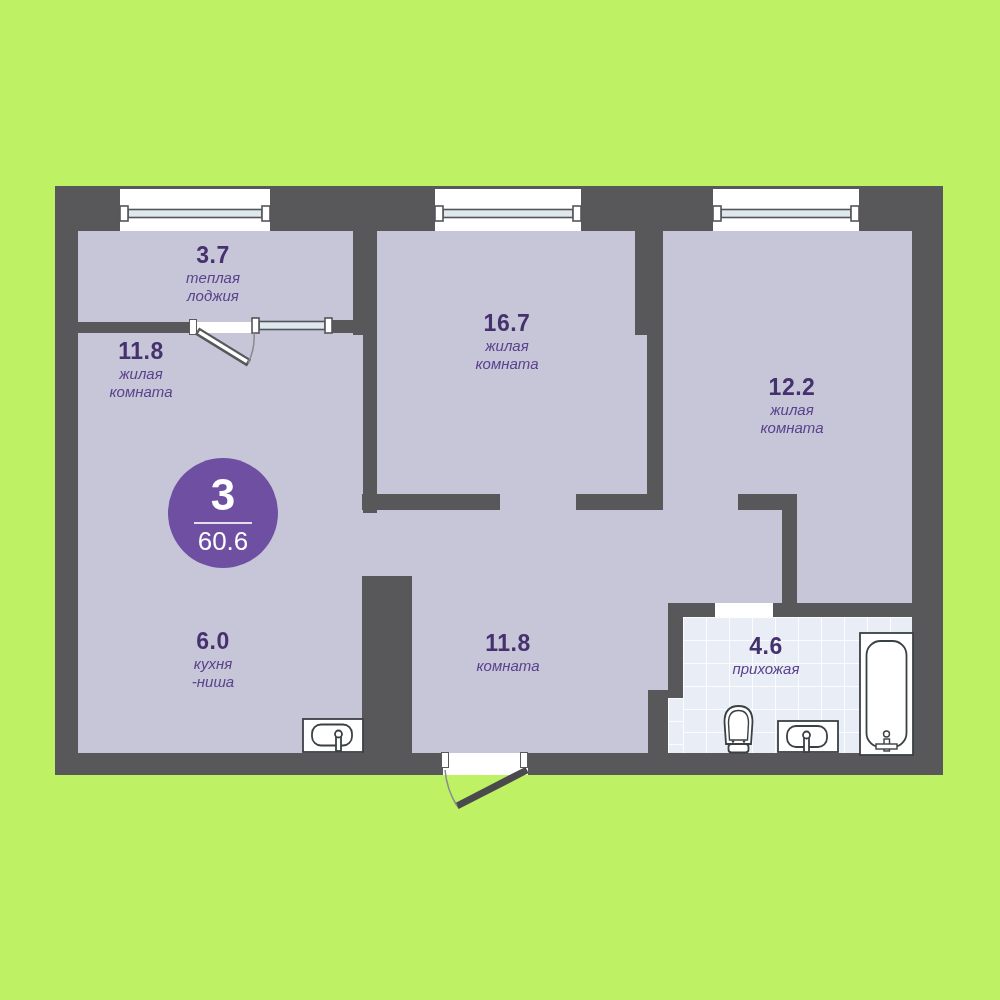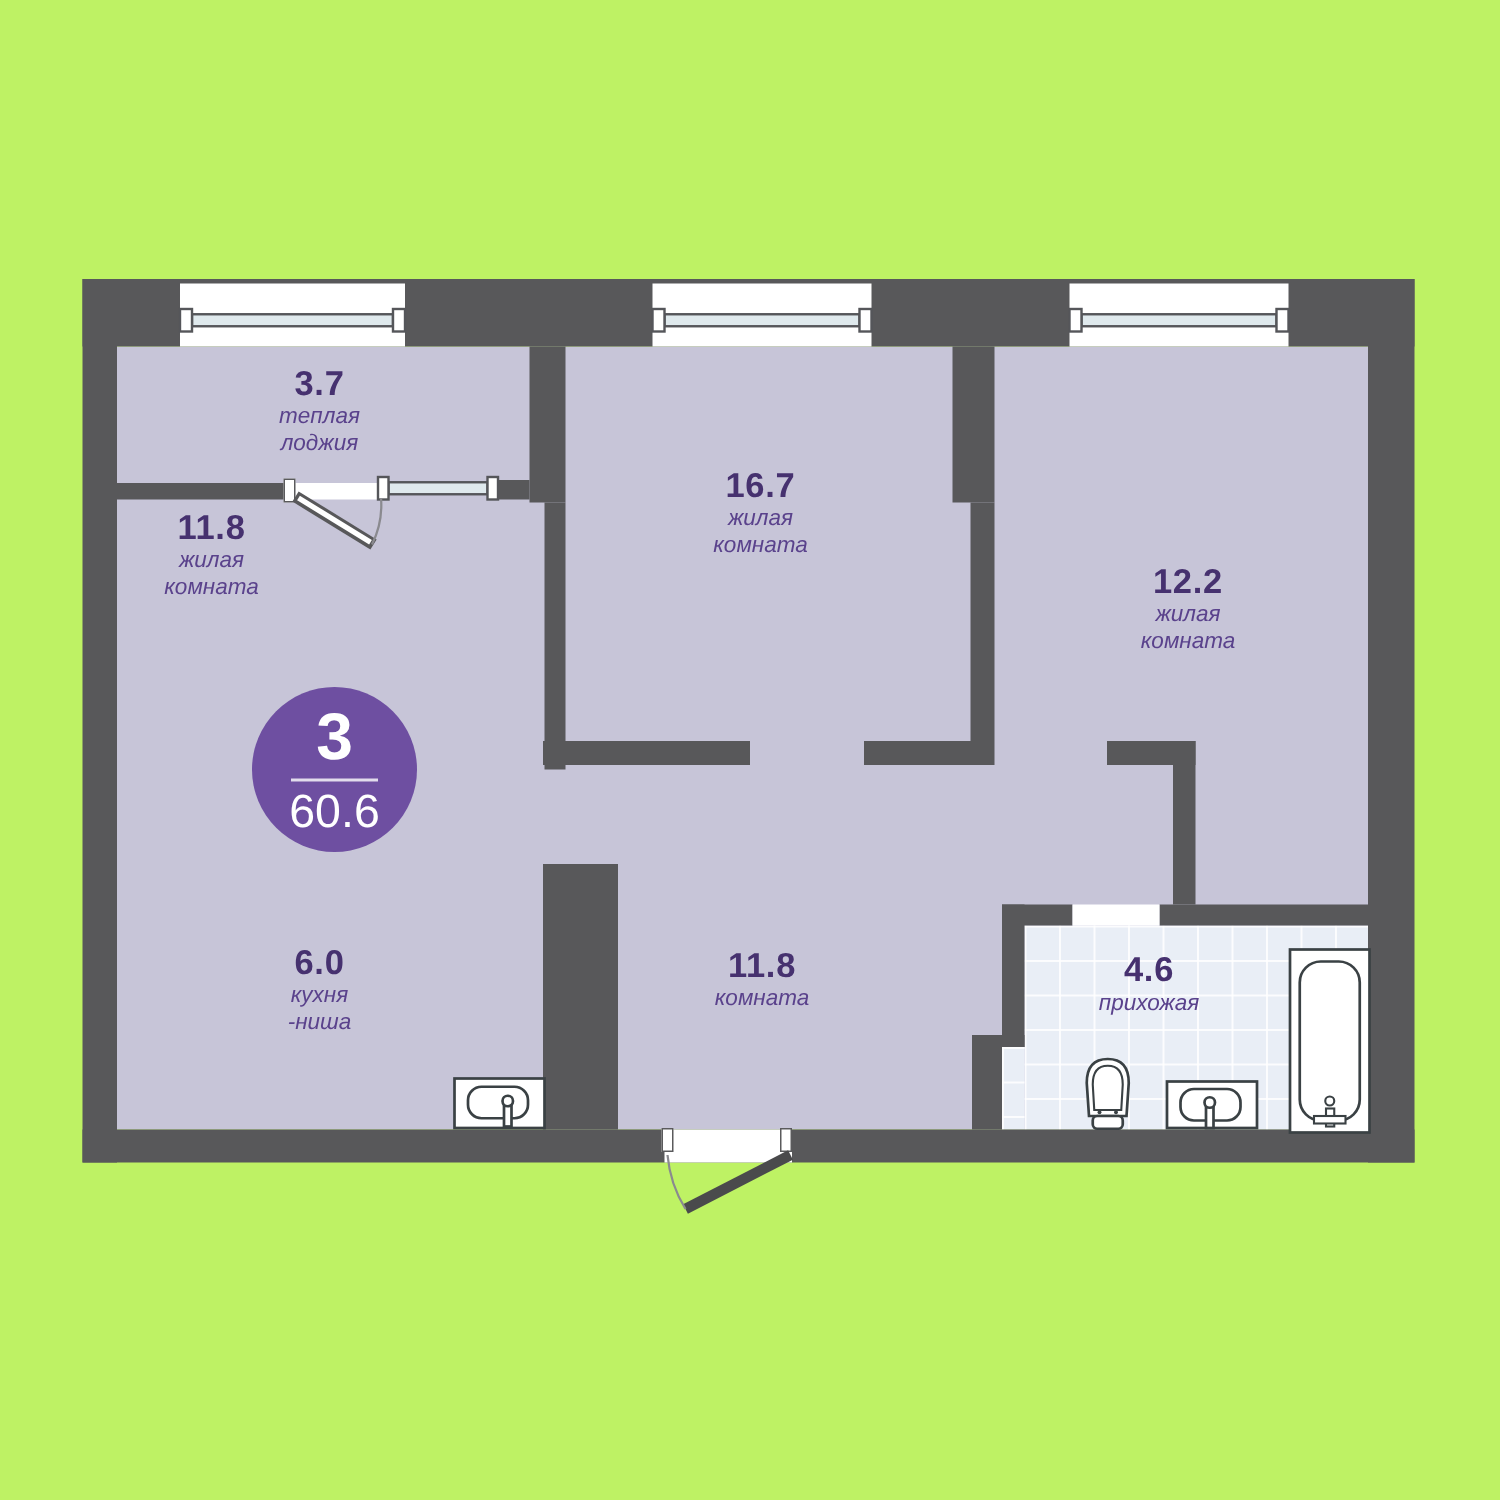--- a/index.html
+++ b/index.html
@@ -15,21 +15,21 @@
   .jamb{position:absolute;background:#ffffff;border:1.5px solid #5a5a5c;box-sizing:border-box;}
   svg.overlay{position:absolute;left:0;top:0;pointer-events:none;}
   .label{position:absolute;width:200px;text-align:center;color:#5a428c;}
   .label .num{display:block;font-weight:700;font-size:23px;color:#46316f;letter-spacing:.5px;}
   .label .nm{display:block;font-size:15px;line-height:1.22;color:#5a428c;font-style:italic;}
   .badge{position:absolute;left:168px;top:458px;width:110px;height:110px;border-radius:50%;
          background:#6e4fa1;display:flex;flex-direction:column;align-items:center;justify-content:center;
          color:#ffffff;}
   .badge .cnt{font-size:44px;font-weight:700;line-height:1;}
   .badge .div{width:58px;height:2px;background:rgba(255,255,255,.8);margin:5px 0 4px;}
-  .badge .tot{font-size:31px;line-height:1;}
+  .badge .tot{font-size:26px;line-height:1;}
 </style>
 </head>
 <body>
 
 <div class="stage">
 
   <div class="floor" style="left:78px;top:231px;width:834px;height:522px;"></div>
   <div class="tile" style="left:683px;top:617px;width:229px;height:136px;"></div>
   <div class="tile" style="left:668px;top:698px;width:15px;height:55px;"></div>
 

